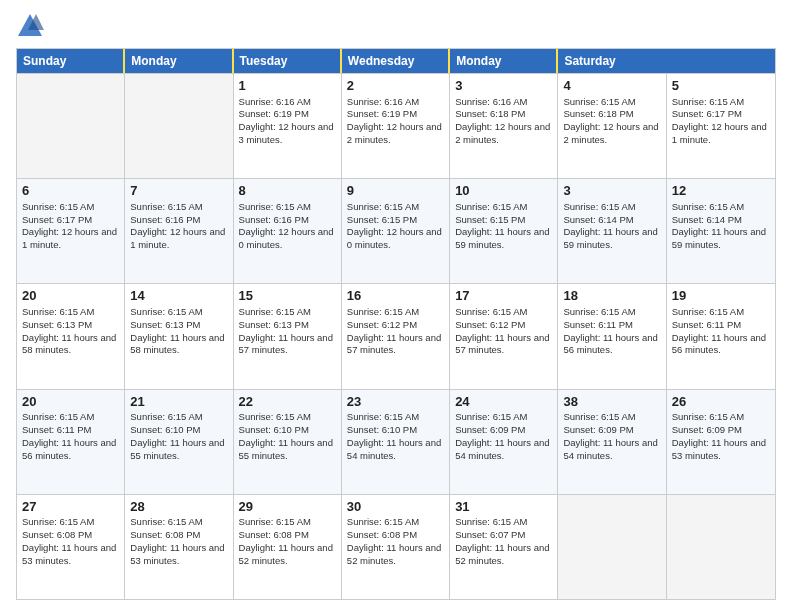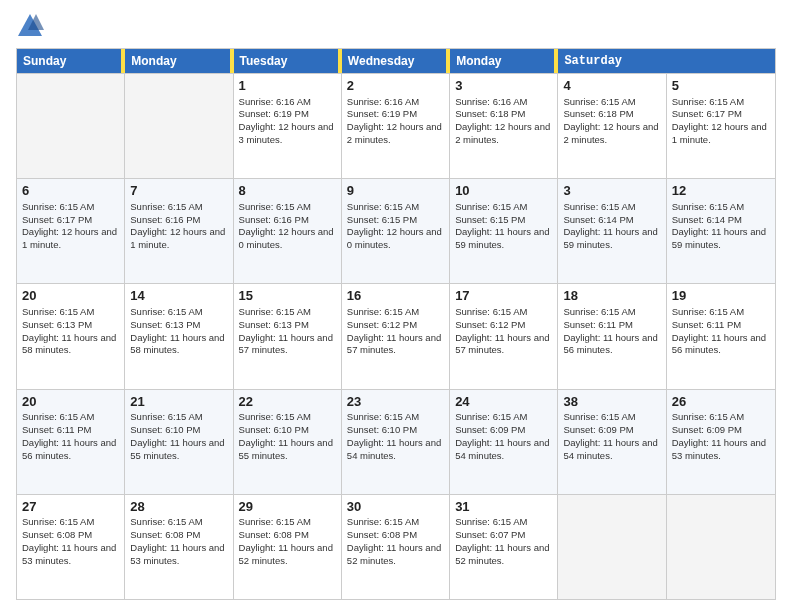--- a/index.html
+++ b/index.html
@@ -64,23 +64,23 @@
       display: grid;
       grid-template-columns: repeat(7, 1fr);
       background: #2e6dbe;
     }
     .cal-header-cell {
       color: #fff;
       font-size: 12px;
       font-weight: bold;
       padding: 5px 6px;
       text-align: left;
-      border-right: 4px solid #fde047;
-    }
-    .cal-header-cell:last-child { border-right: none; font-family: Liberation Mono, monospace; }
+      border-right: 2px solid #fde047;
+    }
+    .cal-header-cell:last-child { border-right: none; }
     .cal-body {
       flex: 1;
       display: flex;
       flex-direction: column;
     }
     .cal-row {
       display: grid;
       grid-template-columns: repeat(7, 1fr);
       flex: 1;
       border-top: 1px solid #ccc;

